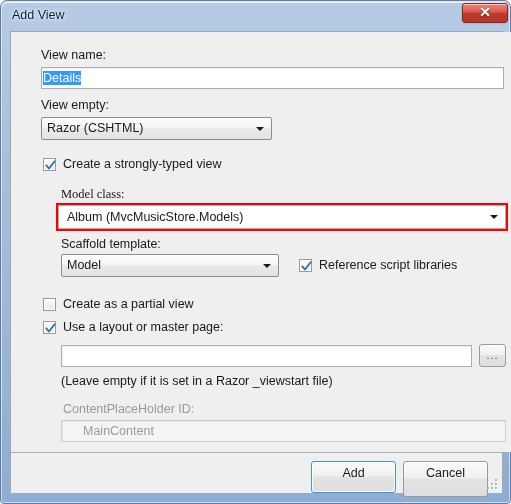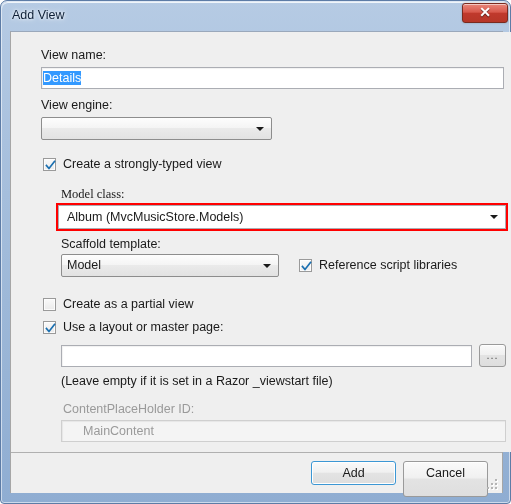--- a/index.html
+++ b/index.html
@@ -268,22 +268,23 @@
   </div>
 
   <div class="client">
     <div class="body-area">
 
       <div class="lbl" style="left:14px; top:16px;">View name:</div>
       <div class="textbox" style="left:14px; top:35px; width:463px; height:22px;">
         <span class="sel">Details</span>
       </div>
 
-      <div class="lbl" style="left:14px; top:66px;">View engine:</div>
+      <div class="lbl" style="left:14px; top:66px;">View empty:</div>
       <div class="combo" style="left:14px; top:85px; width:231px; height:23px;">
+        <span class="combo-text">Razor (CSHTML)</span>
         <span class="arrow"></span>
       </div>
 
       <div class="cb-row" style="left:16px; top:125px;">
         <span class="cb-box">
           <svg width="13" height="15" viewBox="0 0 13 15">
             <path d="M2.5 7.5 L5 10.5 L10.5 3.5" stroke="#1a6fb0" stroke-width="1.7" fill="none" stroke-linecap="square"></path>
           </svg>
         </span>
         <span class="cb-label">Create a strongly-typed view</span>
@@ -334,21 +335,21 @@
 
       <div class="lbl" style="left:34px; top:342px;">(Leave empty if it is set in a Razor _viewstart file)</div>
 
       <div class="lbl dim" style="left:36px; top:370px;">ContentPlaceHolder ID:</div>
       <div class="textbox disabled" style="left:34px; top:388px; width:445px; height:22px;">
         <span style="padding-left:20px;">MainContent</span>
       </div>
     </div>
 
     <div class="footer-area">
-      <div class="btn default" style="left:300px; top:8px; width:85px; height:24px;">
+      <div class="btn default" style="left:300px; top:8px; width:85px; height:32px;">
         <span class="btn-text">Add</span>
       </div>
       <div class="btn" style="left:392px; top:8px; width:85px; height:36px;">
         <span class="btn-text">Cancel</span>
       </div>
       <div class="grip">
         <i style="left:8px; top:0;"></i>
         <i style="left:4px; top:4px;"></i>
           <i style="left:8px; top:4px;"></i>
         <i style="left:0px; top:8px;"></i>

